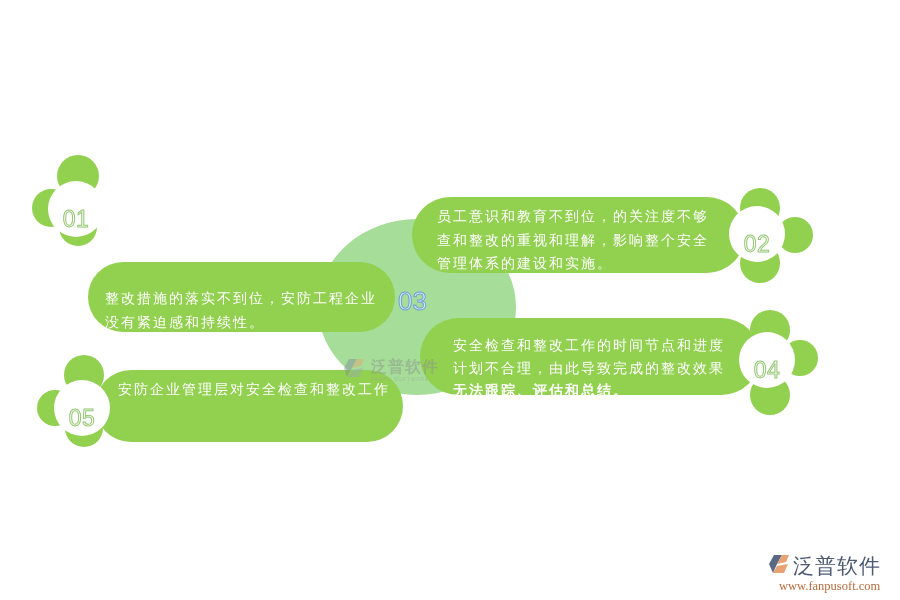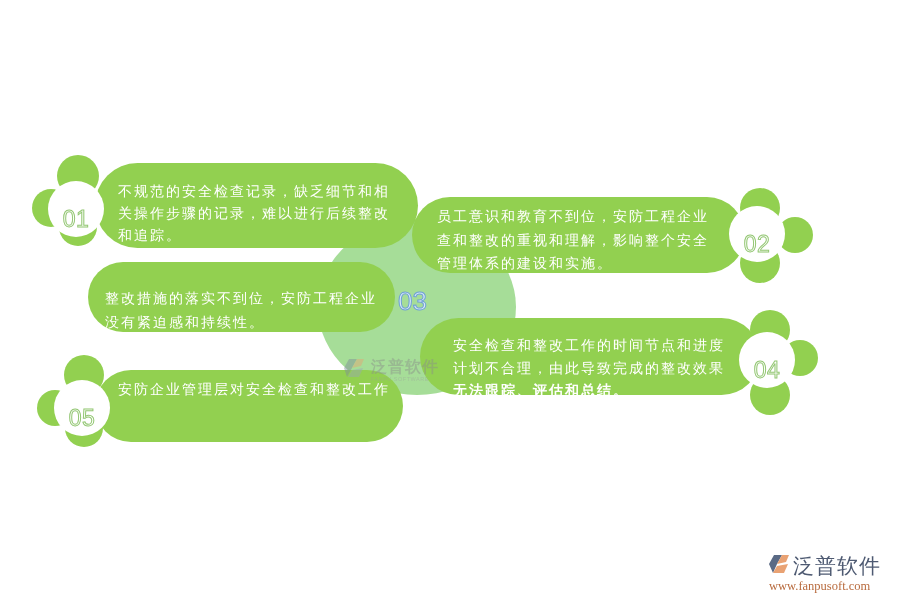--- a/index.html
+++ b/index.html
@@ -12,41 +12,34 @@
   .flower-center { position: absolute; background: #ffffff; border-radius: 50%; z-index: 4; display: flex; align-items: center; justify-content: center; }
   .num { font-family: "Liberation Sans", sans-serif; font-size: 23px; color: #ffffff; -webkit-text-stroke: 1px #94c774; letter-spacing: 0.5px; margin-top: 20px; }
   .center-num { position: absolute; left: 398px; top: 286px; z-index: 3; font-family: "Liberation Sans", sans-serif; font-size: 26px; color: #d7e8f7; -webkit-text-stroke: 1px #6e9fd6; }
   .watermark { position: absolute; left: 343px; top: 358px; z-index: 5; opacity: 0.45; display: flex; align-items: flex-start; }
   .wm-text { margin-left: 6px; }
   .wm-name { font-size: 16px; line-height: 18px; color: #8a8f8a; letter-spacing: 1px; font-weight: bold; }
   .wm-sub { font-size: 5.5px; line-height: 7px; color: #9aa09a; font-family: "Liberation Sans", sans-serif; letter-spacing: 0.5px; }
   .logo { position: absolute; left: 768px; top: 553px; z-index: 5; }
   .logo-row { display: flex; align-items: center; }
   .logo-name { font-size: 21px; line-height: 24px; color: #4e5a72; margin-left: 3px; letter-spacing: 1px; }
-  .logo-url { font-family: "Liberation Serif", serif; font-size: 12.5px; line-height: 14px; color: #b86b3e; margin-left: 1px; }
+  .logo-url { font-family: "Liberation Serif", serif; font-size: 12.5px; line-height: 14px; color: #b86b3e; margin-left: 11px; }
 </style>
 </head>
 <body>
 
 <div class="canvas">
 
   <div class="bg-circle"></div>
   <div class="center-num">03</div>
 
-  <div class="pill" style="left:95px;top:163px;width:323px;height:85px;">
-    <div class="pill-text" style="left:23px;top:17px;">
-      <div>不规范的安全检查记录，缺乏细节和相</div>
-      <div>关操作步骤的记录，难以进行后续整改</div>
-      <div>和追踪。</div>
-    </div>
-  </div>
 
   <div class="pill" style="left:412px;top:197px;width:333px;height:76px;">
     <div class="pill-text" style="left:25px;top:8px;">
-      <div style="height:23.5px;line-height:23.5px;">员工意识和教育不到位，安防工程企业</div>
+      <div style="height:23.5px;line-height:23.5px;">员工意识和教育不到位，的关注度不够</div>
       <div style="height:23.5px;line-height:23.5px;">查和整改的重视和理解，影响整个安全</div>
       <div style="height:23.5px;line-height:23.5px;">管理体系的建设和实施。</div>
     </div>
   </div>
 
   <div class="pill" style="left:88px;top:262px;width:307px;height:70px;">
     <div class="pill-text" style="left:17px;top:16px;margin-top:8px;">
       <div style="height:24px;line-height:24px;">整改措施的落实不到位，安防工程企业</div>
       <div style="height:24px;line-height:24px;">没有紧迫感和持续性。</div>
     </div>

